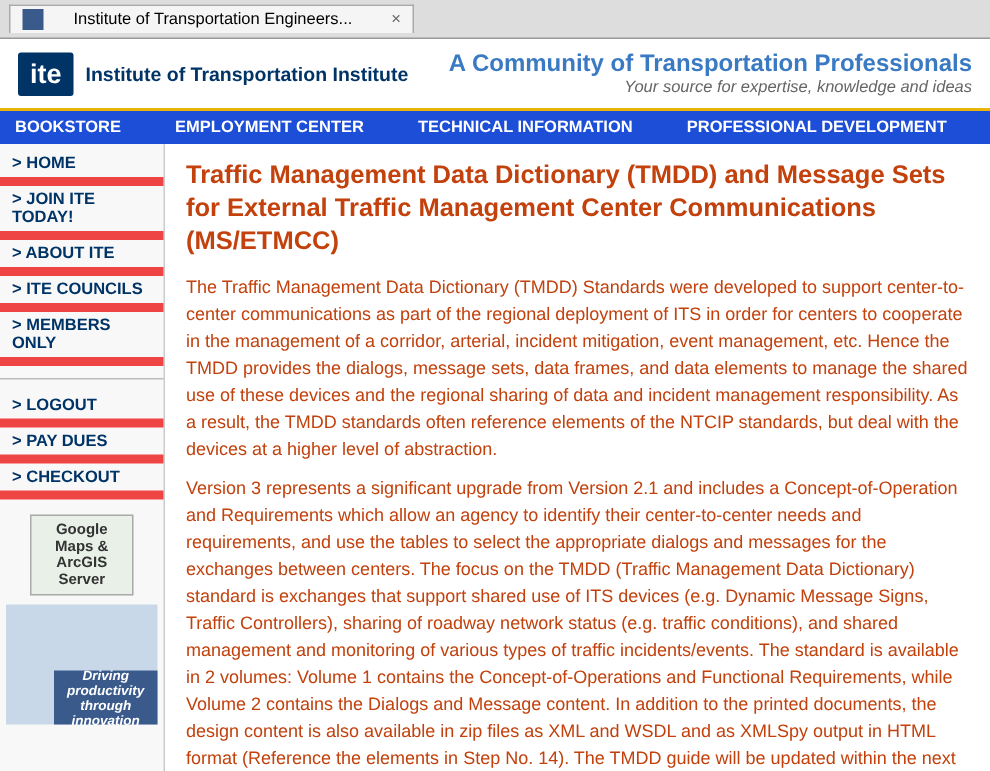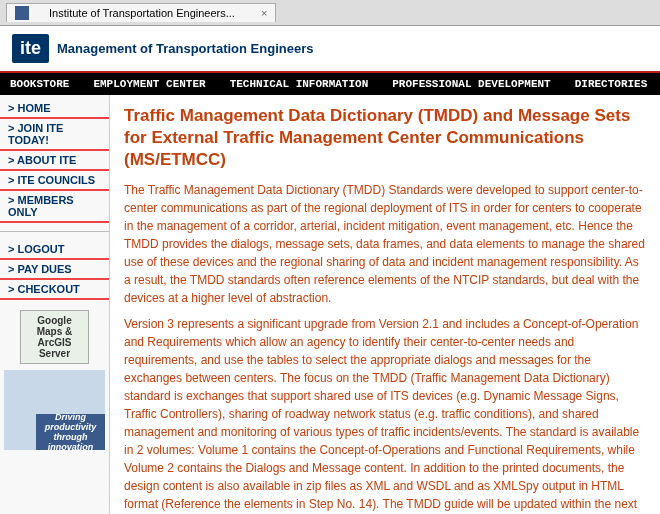--- a/index.html
+++ b/index.html
@@ -27,21 +27,21 @@
     }
     .tab-favicon {
       width: 14px; height: 14px;
       background: #3a5a8c;
       display: inline-block;
     }
 
     
     .site-header {
       background: #fff;
-      border-bottom: 2px solid #b91c1c;
+      border-bottom: 2px solid #eab308;
       display: flex;
       align-items: center;
       justify-content: space-between;
       padding: 8px 12px;
     }
     .logo-area {
       display: flex;
       align-items: center;
       gap: 8px;
     }
@@ -67,24 +67,23 @@
       font-weight: bold;
     }
     .tagline-sub {
       color: #666;
       font-size: 11px;
       font-style: italic;
     }
 
     
     .nav-bar {
-      background: #000000;
-      display: flex;
-      gap: 4px;
-      font-family: Liberation Mono, monospace;
+      background: #1d4ed8;
+      display: flex;
+      gap: 16px;
     }
     .nav-item {
       color: #fff;
       font-size: 11px;
       font-weight: bold;
       padding: 5px 10px;
       cursor: pointer;
       white-space: nowrap;
       text-transform: uppercase;
     }
@@ -102,21 +101,21 @@
       background: #f8f8f8;
     }
     .sidebar-section {
       padding: 4px 0;
     }
     .sidebar-item {
       font-size: 11px;
       padding: 3px 8px;
       color: #003366;
       cursor: pointer;
-      border-bottom: 2px solid #ef4444;
+      border-bottom: 6px solid #ef4444;
       font-weight: bold;
       text-transform: uppercase;
     }
 
     .sidebar-divider {
       border-top: 1px solid #bbb;
       margin: 4px 0;
     }
 
     .sidebar-google-box {
@@ -170,21 +169,25 @@
   <div class="browser-tab">
     <span class="tab-favicon"></span>
     <span>Institute of Transportation Engineers...</span>
     <span style="margin-left:6px;cursor:pointer;color:#666;">×</span>
   </div>
 </div>
 
 <div class="site-header">
   <div class="logo-area">
     <div class="logo-badge">ite</div>
-    <div class="logo-text">Management of Transportation Engineers</div>
+    <div class="logo-text">Institute of Transportation Institute</div>
+  </div>
+  <div class="tagline-area">
+    <div class="tagline-main">A Community of Transportation Professionals</div>
+    <div class="tagline-sub">Your source for expertise, knowledge and ideas</div>
   </div>
 </div>
 
 <div class="nav-bar">
   <div class="nav-item">BOOKSTORE</div>
   <div class="nav-item">EMPLOYMENT CENTER</div>
   <div class="nav-item">TECHNICAL INFORMATION</div>
   <div class="nav-item">PROFESSIONAL DEVELOPMENT</div>
   <div class="nav-item">DIRECTORIES</div>
 

